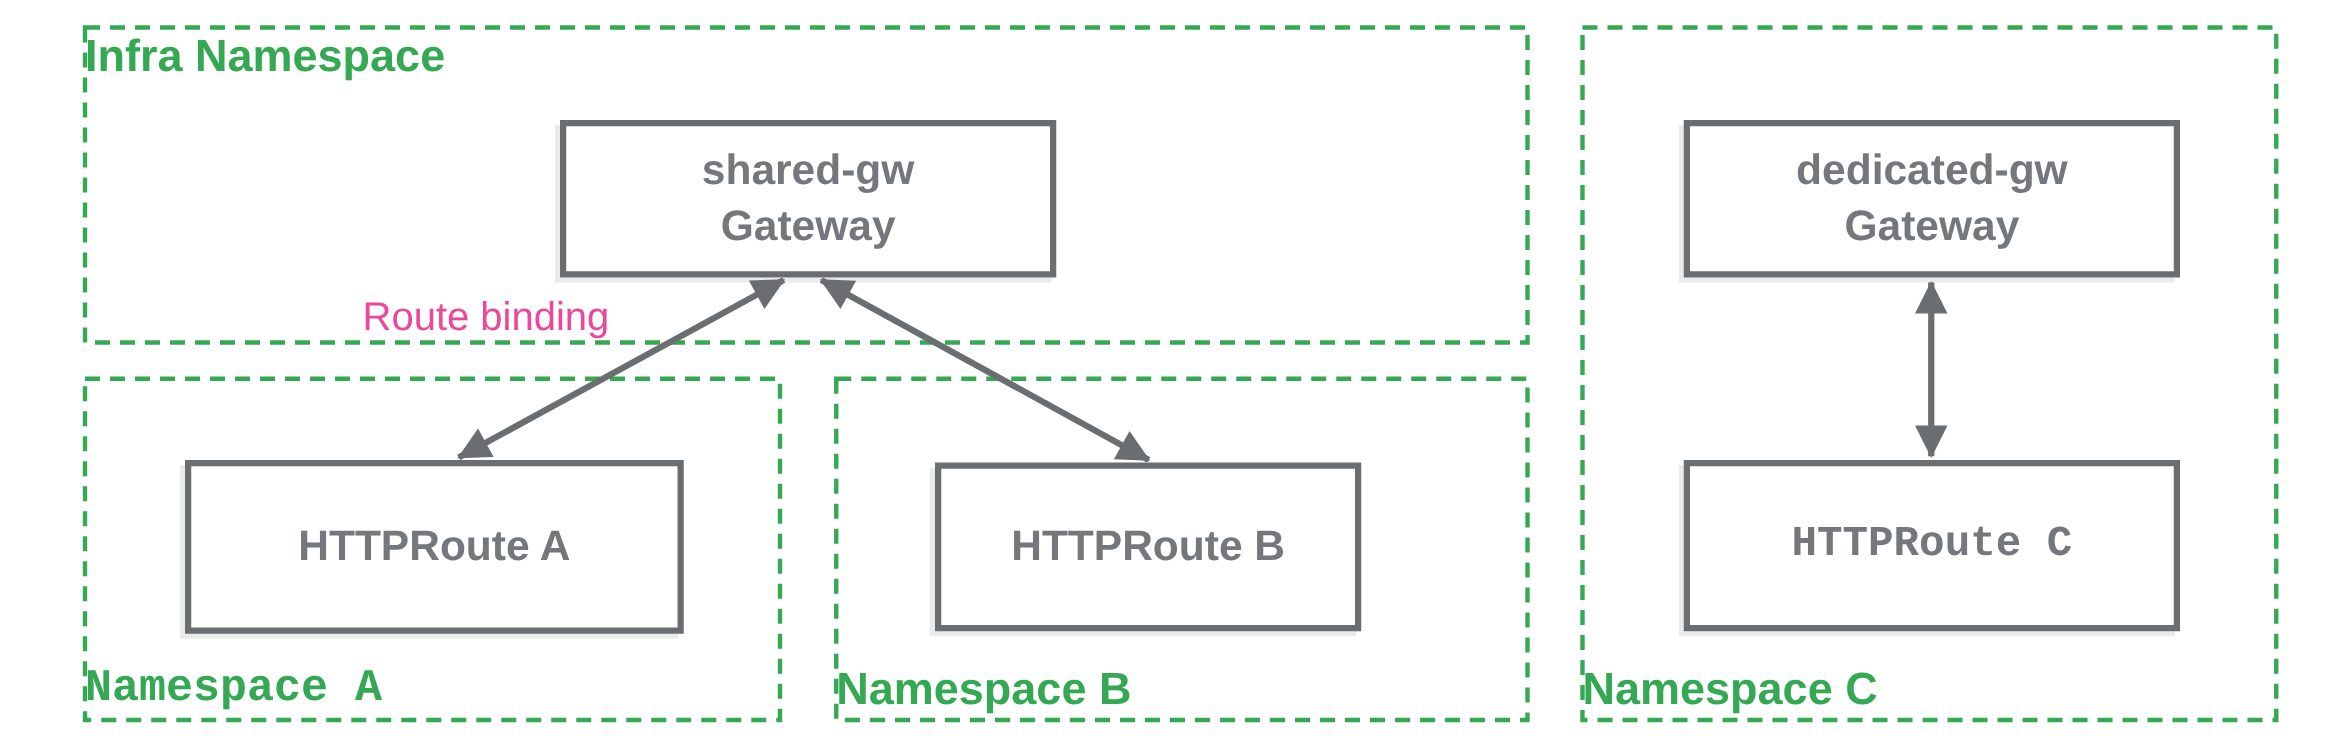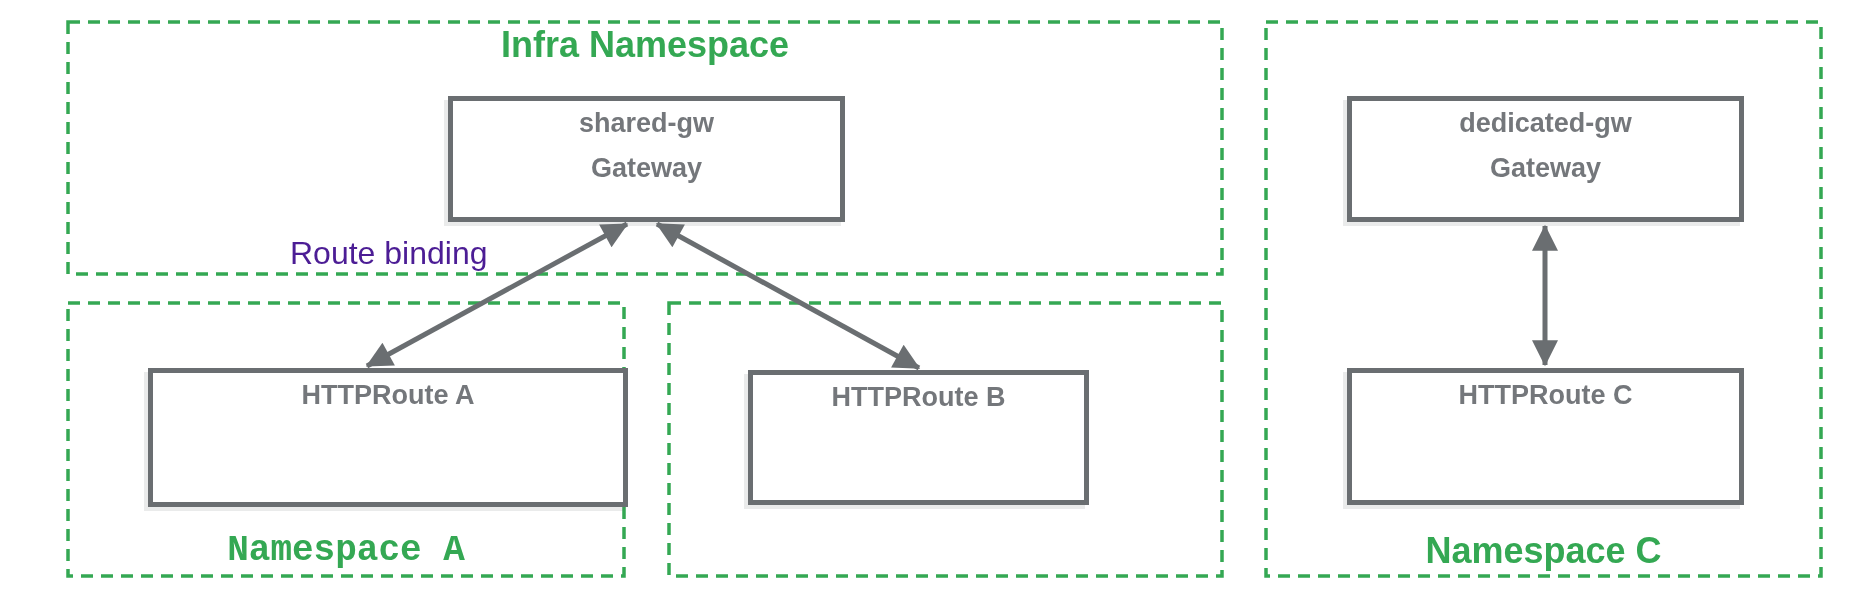--- a/index.html
+++ b/index.html
@@ -25,57 +25,57 @@
   .edge {
     stroke: #6A6E71;
     stroke-width: 5;
     fill: none;
   }
   .ns-label {
     position: absolute;
     color: #34A853;
     font-size: 36px;
     font-weight: 700;
-    text-align: center;
     white-space: nowrap;
   }
   .node {
     position: absolute;
     box-sizing: border-box;
     background: #ffffff;
     border: 5px solid #6A6E71;
     box-shadow: -4px 4px 0 rgba(106,110,113,0.14);
     display: flex;
     flex-direction: column;
     align-items: center;
+    justify-content: center;
     color: #74777B;
-    font-size: 27px;
+    font-size: 34px;
     font-weight: 700;
     line-height: 45px;
     text-align: center;
     white-space: nowrap;
   }
   .annotation {
     position: absolute;
-    color: #4c1d95;
+    color: #ec4899;
     font-size: 32px;
     font-weight: 400;
     white-space: nowrap;
   }
   
   .lbl-infra { left: 68px;  top: 24px;  width: 1154px; }
   .lbl-a     { left: 68px;  top: 530px; width: 556px; font-family: Liberation Mono, monospace; }
   .lbl-b     { left: 669px; top: 530px; width: 553px; }
   .lbl-c     { left: 1266px;top: 530px; width: 555px; }
   
   .node-shared    { left: 448px;  top: 96px;  width: 397px; height: 126px; }
   .node-dedicated { left: 1347px; top: 96px;  width: 397px; height: 126px; }
-  .node-route-a   { left: 148px;  top: 368px; width: 480px; height: 139px; }
+  .node-route-a   { left: 148px;  top: 368px; width: 399px; height: 139px; }
   .node-route-b   { left: 748px;  top: 370px; width: 341px; height: 135px; }
-  .node-route-c   { left: 1347px; top: 368px; width: 397px; height: 137px; }
+  .node-route-c   { left: 1347px; top: 368px; width: 397px; height: 137px; font-family: Liberation Mono, monospace; }
   .ann-route-binding { left: 290px; top: 235px; }
 </style>
 </head>
 <body>
 
 <div class="canvas">
 
   <svg class="overlay" viewBox="0 0 1860 600" xmlns="http://www.w3.org/2000/svg">
     <defs>
       <marker id="ah" viewBox="0 0 10 10" refX="9.5" refY="5" markerWidth="6" markerHeight="5.2" orient="auto-start-reverse" markerUnits="strokeWidth">
@@ -88,20 +88,21 @@
     <rect class="ns-rect" x="669" y="303" width="553" height="273"></rect>
     <rect class="ns-rect" x="1266" y="22" width="555" height="554"></rect>
 
     <line class="edge" x1="627" y1="224" x2="367" y2="366" marker-start="url(#ah)" marker-end="url(#ah)"></line>
     <line class="edge" x1="657" y1="224" x2="919" y2="368" marker-start="url(#ah)" marker-end="url(#ah)"></line>
     <line class="edge" x1="1545" y1="226" x2="1545" y2="365" marker-start="url(#ah)" marker-end="url(#ah)"></line>
   </svg>
 
   <div class="ns-label lbl-infra">Infra Namespace</div>
   <div class="ns-label lbl-a">Namespace A</div>
+  <div class="ns-label lbl-b">Namespace B</div>
   <div class="ns-label lbl-c">Namespace C</div>
 
   <div class="node node-shared">
     <span>shared-gw</span>
     <span>Gateway</span>
   </div>
 
   <div class="node node-route-a">
     <span>HTTPRoute A</span>
   </div>

